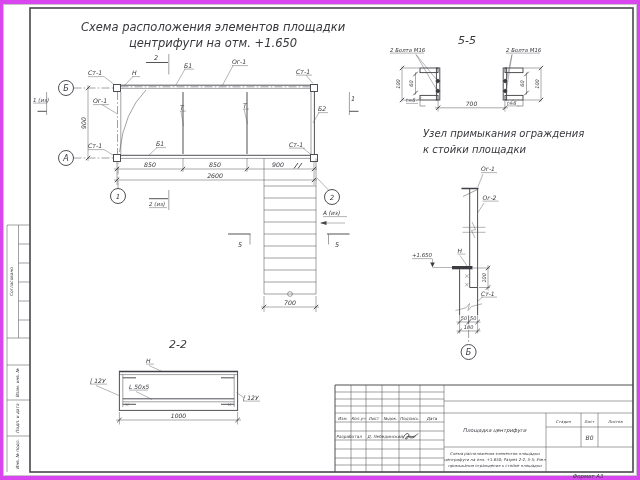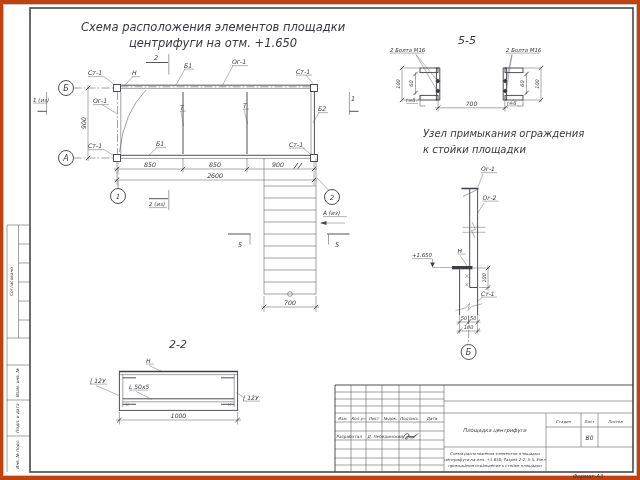--- a/index.html
+++ b/index.html
@@ -1,16 +1,16 @@
 <!DOCTYPE html>
 <html><head>
 <meta charset="utf-8">
 <style>
   html,body{margin:0;padding:0;background:#ffffff;}
-  .sheet{position:relative;width:640px;height:480px;background:#c2410c;overflow:hidden;}
+  .sheet{position:relative;width:640px;height:480px;background:#d946ef;overflow:hidden;}
   svg{position:absolute;left:0;top:0;}
   text{font-family:"DejaVu Sans",sans-serif;font-style:italic;fill:#37373d;}
   .t115{font-size:11.5px}.t11{font-size:11px}.t10{font-size:10px}
   .t8{font-size:8px}.t7{font-size:7px}.t65{font-size:6.5px}.t62{font-size:6.2px}
   .t58{font-size:5.8px}.t55{font-size:5.5px}.t54{font-size:5.4px}.t52{font-size:5.2px}
   .t5{font-size:5px}.t43{font-size:4.3px}.t42{font-size:4.2px}.t41{font-size:4.1px}
   .t39{font-size:3.9px}.t6{font-size:6px}
   .g-thin{stroke:#54545a;stroke-width:.55;fill:none}
   .g-med{stroke:#46464c;stroke-width:.95;fill:none}
   .g-thick{stroke:#3f3f45;stroke-width:1.5;fill:none}

